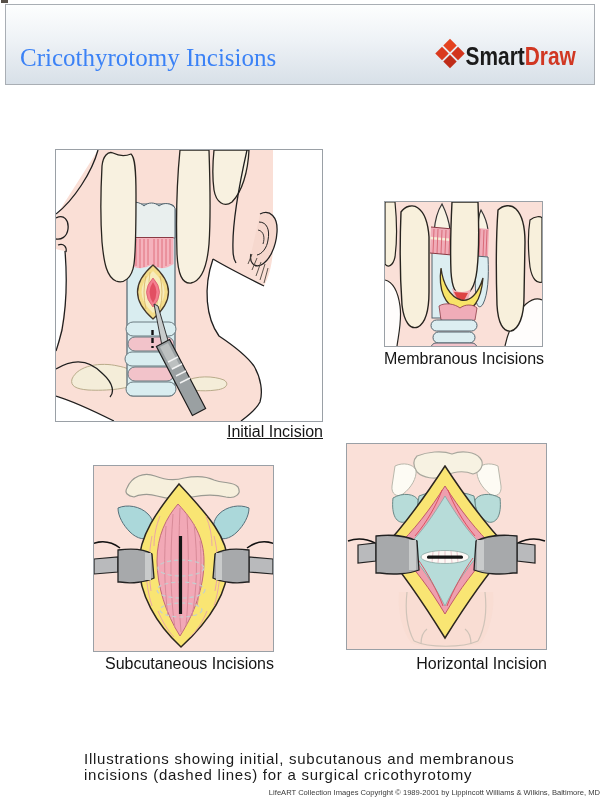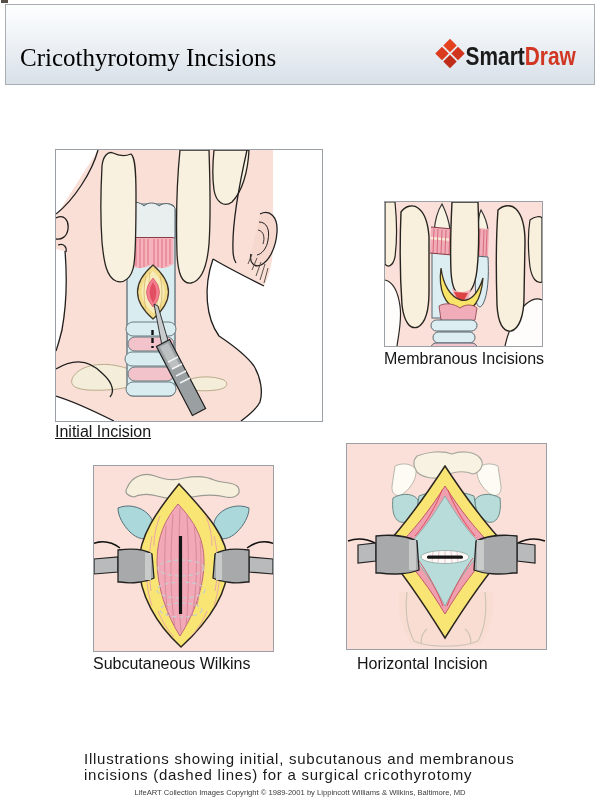--- a/index.html
+++ b/index.html
@@ -1,24 +1,24 @@
 <!DOCTYPE html>
 <html><head>
 <meta charset="utf-8">
 <style>
 html,body{margin:0;padding:0;background:#fff;}
 body{width:600px;height:800px;position:relative;font-family:"Liberation Sans",sans-serif;overflow:hidden;}
 .abs{position:absolute;}
-.cap{position:absolute;text-align:left;font-size:16px;color:#151515;}
+.cap{position:absolute;text-align:right;font-size:16px;color:#151515;}
 </style>
 </head>
 <body>
 <div class="abs" style="left:1px;top:0;width:7px;height:2.5px;background:#575048;"></div>
 <div class="abs" id="header" style="left:5px;top:4px;width:588px;height:79px;border:1px solid #a9aeb4;background:linear-gradient(180deg,#fdfefe 0%,#eef2f6 45%,#d8e0e8 100%);"></div>
-<div class="abs" style="left:20px;top:44px;font-family:'Liberation Serif',serif;font-size:25px;color:#000000;">Cricothyrotomy Incisions</div>
+<div class="abs" style="left:20px;top:44px;font-family:'Liberation Serif',serif;font-size:25px;color:#3b82f6;">Cricothyrotomy Incisions</div>
 <svg class="abs" style="left:433px;top:35px;" width="150" height="36" viewBox="0 0 150 36">
  <g>
   <rect x="12.25" y="5.75" width="9.5" height="9.5" transform="rotate(45 17 10.5)" fill="#e4421f"></rect>
   <rect x="4.25" y="13.75" width="9.5" height="9.5" transform="rotate(45 9 18.5)" fill="#da3a1e"></rect>
   <rect x="20.25" y="13.75" width="9.5" height="9.5" transform="rotate(45 25 18.5)" fill="#d2331c"></rect>
   <rect x="12.25" y="21.75" width="9.5" height="9.5" transform="rotate(45 17 26.5)" fill="#bf2c18"></rect>
  </g>
  <g font-family="Liberation Sans,sans-serif" font-weight="bold" font-size="25.5">
   <text x="0" y="0" transform="translate(32.5,29.5) scale(0.82,1)" fill="#1b1b1b">Smart<tspan fill="#d13722">Draw</tspan></text>
  </g>
@@ -226,17 +226,17 @@
 <g transform="translate(199,0) scale(-1,1)">
 <path d="M1,97 C10,94 20,95 28,99" fill="none" stroke="#111" stroke-width="1.5"></path>
 <path d="M11,101 L29,99 L29,117 L11,119 Z" fill="#b9babc" stroke="#222" stroke-width="1.2"></path>
 <path d="M29,92 C47,90 62,93 70,97 L72,126 C62,130 46,131 33,129 L29,129 Z" fill="#a7a9ab" stroke="#222" stroke-width="1.3"></path>
 <rect x="62" y="96" width="7" height="30" fill="#c9cbcb"></rect>
 </g>
 </svg>
 
 <div class="cap" style="left:55px;top:423px;width:268px;text-decoration:underline;">Initial Incision</div>
 <div class="cap" style="left:384px;top:350px;width:159px;white-space:nowrap;">Membranous Incisions</div>
-<div class="cap" style="left:93px;top:655px;width:181px;">Subcutaneous Wilkins</div>
-<div class="cap" style="left:357px;top:655px;width:201px;">Horizontal Incision</div>
+<div class="cap" style="left:93px;top:655px;width:181px;">Subcutaneous Incisions</div>
+<div class="cap" style="left:346px;top:655px;width:201px;">Horizontal Incision</div>
 
 <div class="abs" style="left:84px;top:739px;font-size:15px;line-height:15.5px;letter-spacing:0.75px;color:#1a1a1a;margin-top:12px;">Illustrations showing initial, subcutanous and membranous<br>incisions (dashed lines) for a surgical cricothyrotomy</div>
-<div class="abs" style="left:0;top:788px;width:600px;text-align:center;font-size:7.6px;color:#3a3a3a;">LifeART Collection Images Copyright © 1989-2001 by Lippincott Williams &amp; Wilkins, Baltimore, MD</div>
+<div class="abs" style="left:0;top:788px;width:600px;text-align:right;font-size:7.6px;color:#3a3a3a;">LifeART Collection Images Copyright © 1989-2001 by Lippincott Williams &amp; Wilkins, Baltimore, MD</div>
 
 </body></html>

